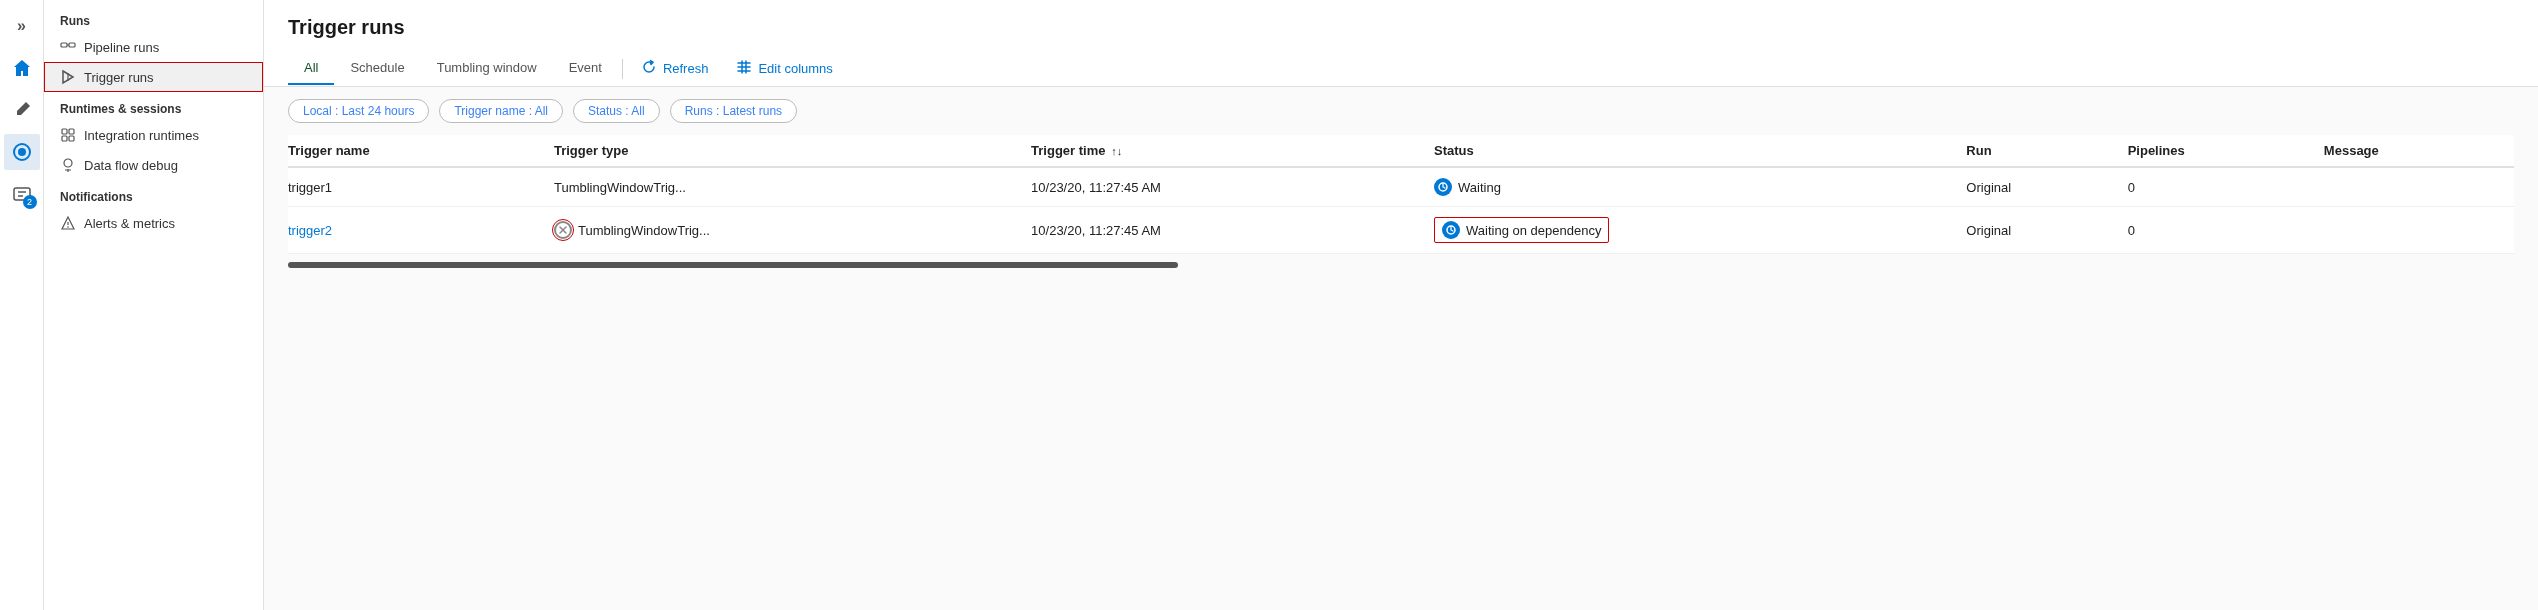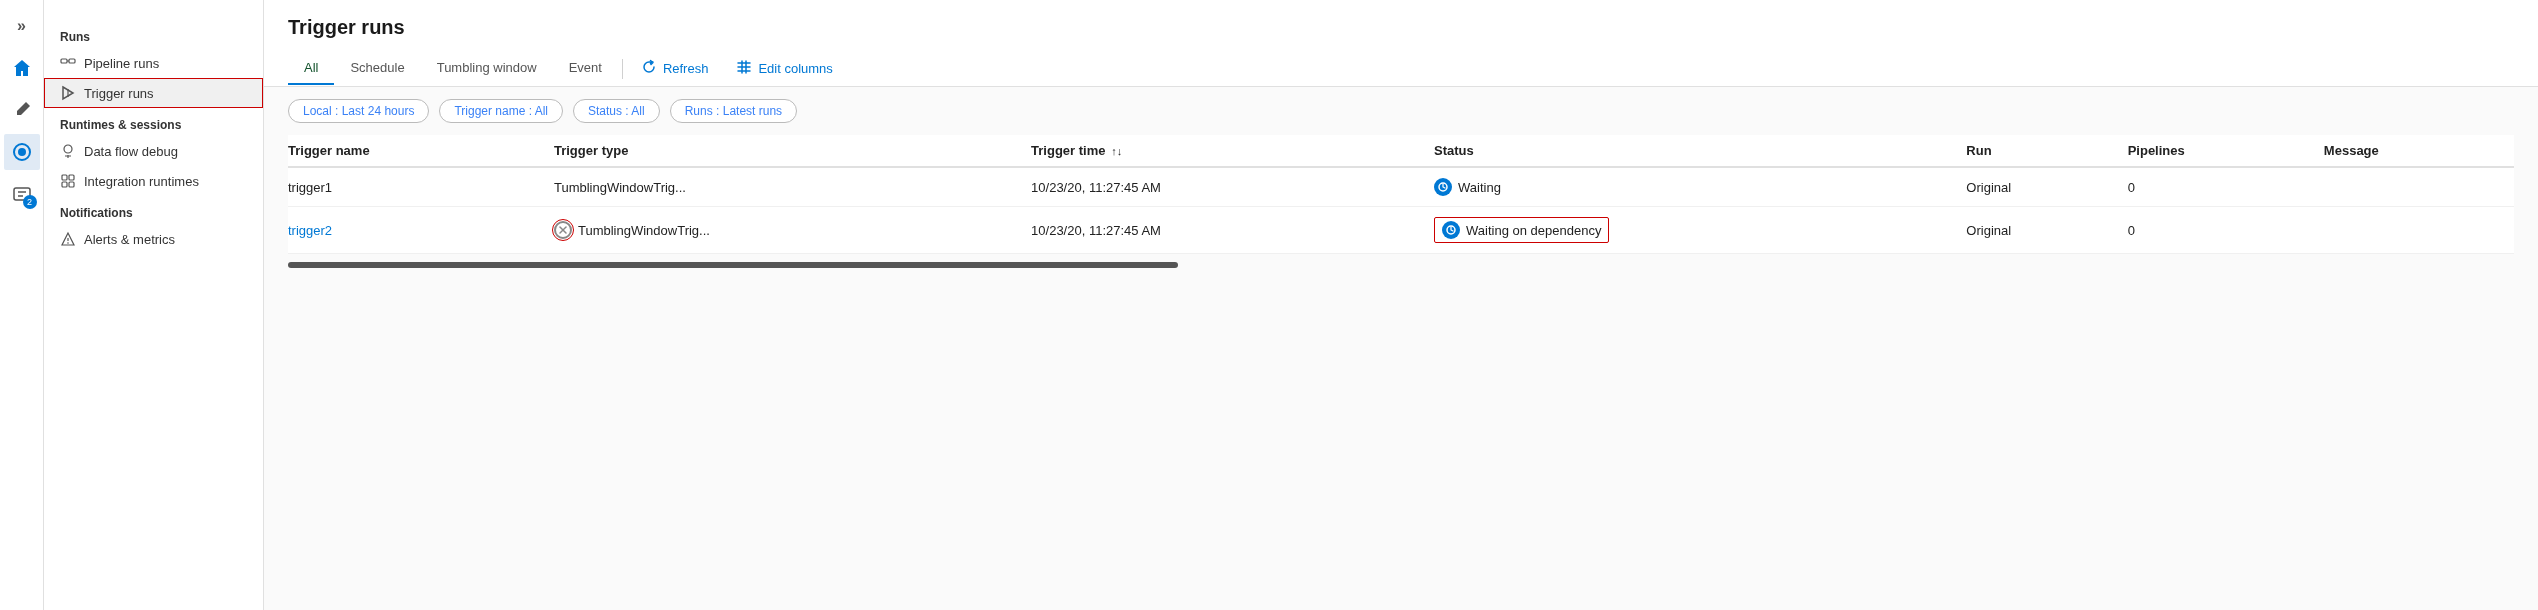--- a/index.html
+++ b/index.html
@@ -6,21 +6,21 @@
     body { font-family: 'Segoe UI', sans-serif; font-size: 13px; background: #f5f5f5; display: flex; height: 610px; overflow: hidden; }
 
     
     .sidebar {
       width: 220px;
       min-width: 220px;
       background: #fff;
       border-right: 1px solid #e0e0e0;
       display: flex;
       flex-direction: column;
-      padding-top: 20px;
+      padding-top: 4px;
     }
     .sidebar-section-label {
       font-size: 12px;
       font-weight: 600;
       color: #333;
       padding: 10px 16px 4px 16px;
     }
     .sidebar-item {
       display: flex;
       align-items: center;
@@ -275,35 +275,35 @@
           <polygon points="3,2 13,8 3,14" fill="none" stroke="#555" stroke-width="1.5"></polygon>
           <path d="M8 4v8" stroke="#555" stroke-width="1.2"></path>
         </svg>
     </span>
     <span>Trigger runs</span>
   </div>
   <div class="sidebar-section-label">Runtimes &amp; sessions</div>
   <div class="sidebar-item">
     <span class="icon">
       <svg width="16" height="16" viewBox="0 0 16 16">
-          <path d="M8 2a4 4 0 1 0 0 8 4 4 0 0 0 0-8zm0 10v3m-3-2h6" stroke="#555" stroke-width="1.2" fill="none"></path>
-        </svg>
-    </span>
-    <span>Data flow debug</span>
-  </div>
-  <div class="sidebar-item">
-    <span class="icon">
-      <svg width="16" height="16" viewBox="0 0 16 16">
           <rect x="2" y="2" width="5" height="5" rx="1" fill="none" stroke="#555" stroke-width="1.2"></rect>
           <rect x="9" y="2" width="5" height="5" rx="1" fill="none" stroke="#555" stroke-width="1.2"></rect>
           <rect x="2" y="9" width="5" height="5" rx="1" fill="none" stroke="#555" stroke-width="1.2"></rect>
           <rect x="9" y="9" width="5" height="5" rx="1" fill="none" stroke="#555" stroke-width="1.2"></rect>
         </svg>
     </span>
     <span>Integration runtimes</span>
+  </div>
+  <div class="sidebar-item">
+    <span class="icon">
+      <svg width="16" height="16" viewBox="0 0 16 16">
+          <path d="M8 2a4 4 0 1 0 0 8 4 4 0 0 0 0-8zm0 10v3m-3-2h6" stroke="#555" stroke-width="1.2" fill="none"></path>
+        </svg>
+    </span>
+    <span>Data flow debug</span>
   </div>
   <div class="sidebar-section-label">Notifications</div>
   <div class="sidebar-item">
     <span class="icon">
       <svg width="16" height="16" viewBox="0 0 16 16">
           <path d="M8 2L2 14h12L8 2z" fill="none" stroke="#555" stroke-width="1.2"></path>
           <path d="M8 7v3" stroke="#555" stroke-width="1.2"></path>
           <circle cx="8" cy="12" r="0.8" fill="#555"></circle>
         </svg>
     </span>

